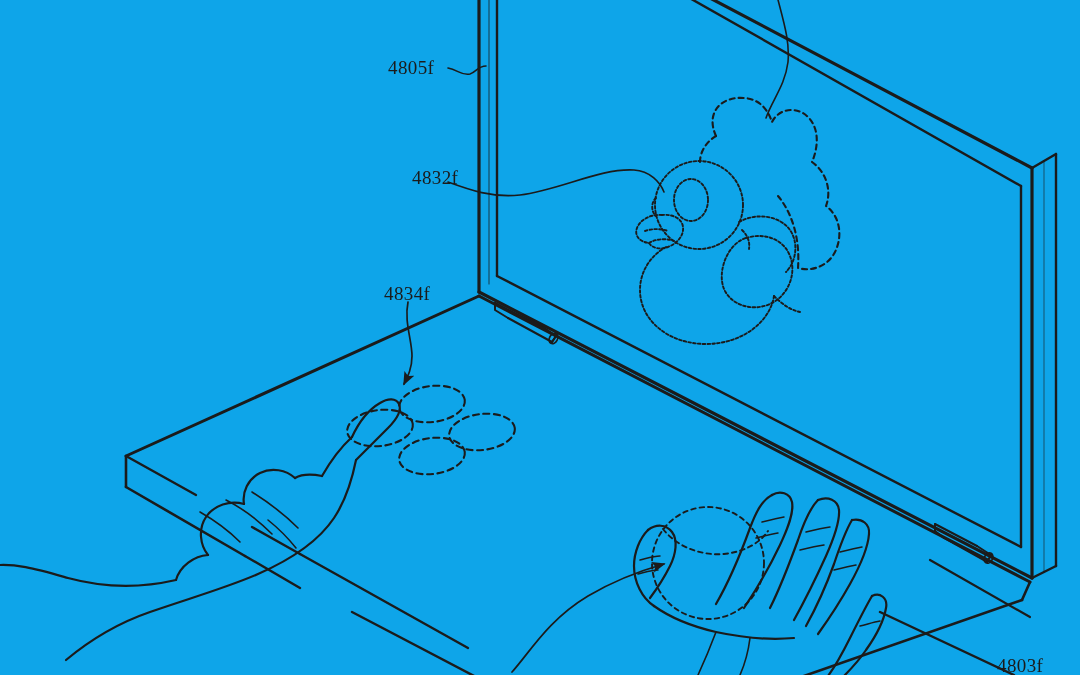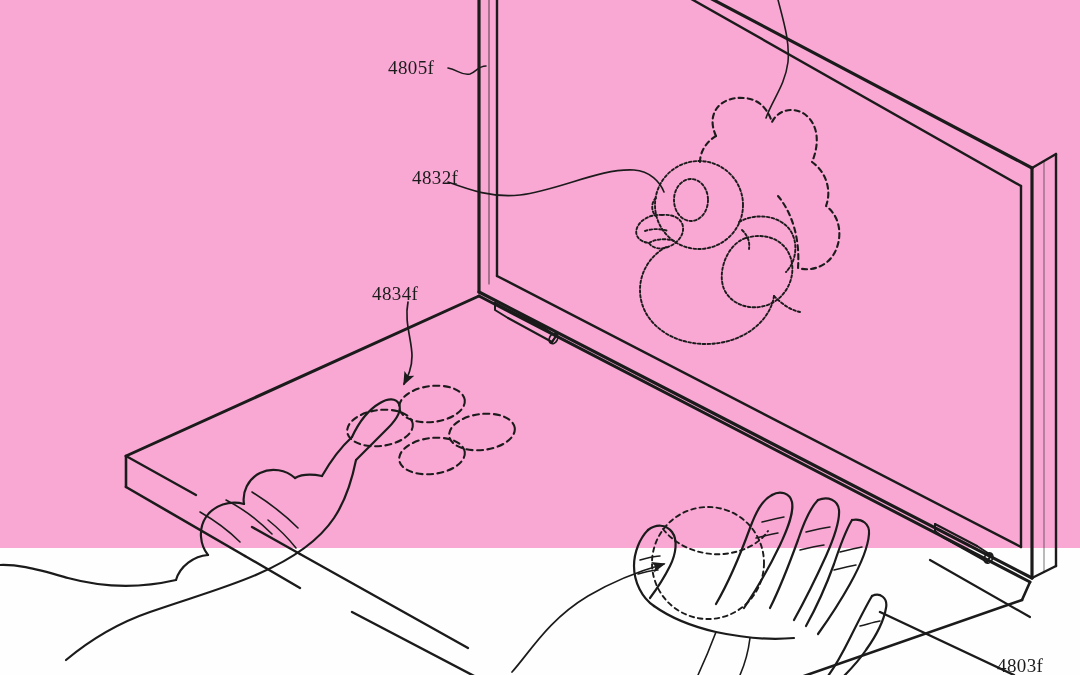--- a/index.html
+++ b/index.html
@@ -1,34 +1,34 @@
 <!DOCTYPE html>
 <html><head>
 <meta charset="utf-8">
 <style>
   html,body{margin:0;padding:0;background:#ffffff;}
   body{
     width:1080px;height:675px;overflow:hidden;
     font-family:"Liberation Serif", serif;
     background:#fefefe;
   }
-  #stage{position:relative;width:1080px;height:548px;background:#f9a8d4;}
+  #stage{position:relative;width:1080px;height:675px;background:#0ea5e9;}
   #fig{position:absolute;left:0;top:0;width:1080px;height:675px;}
   .reflabel{
     position:absolute;
     font-family:"Liberation Serif", serif;
     font-size:19px;
     letter-spacing:0.4px;
     color:#1b1b1b;
     white-space:nowrap;
     user-select:none;
   }
   #lbl-4805f{left:388px;top:57px;}
   #lbl-4832f{left:412px;top:167px;}
-  #lbl-4834f{left:372px;top:283px;}
+  #lbl-4834f{left:384px;top:283px;}
   #lbl-4803f{left:997px;top:655px;}
 </style>
 </head>
 <body>
 
 <div id="stage">
 
   <svg id="fig" viewBox="0 0 1080 675">
     <defs>
       <marker id="arrowhead" markerWidth="9" markerHeight="9" refX="7" refY="3.2" orient="auto">

